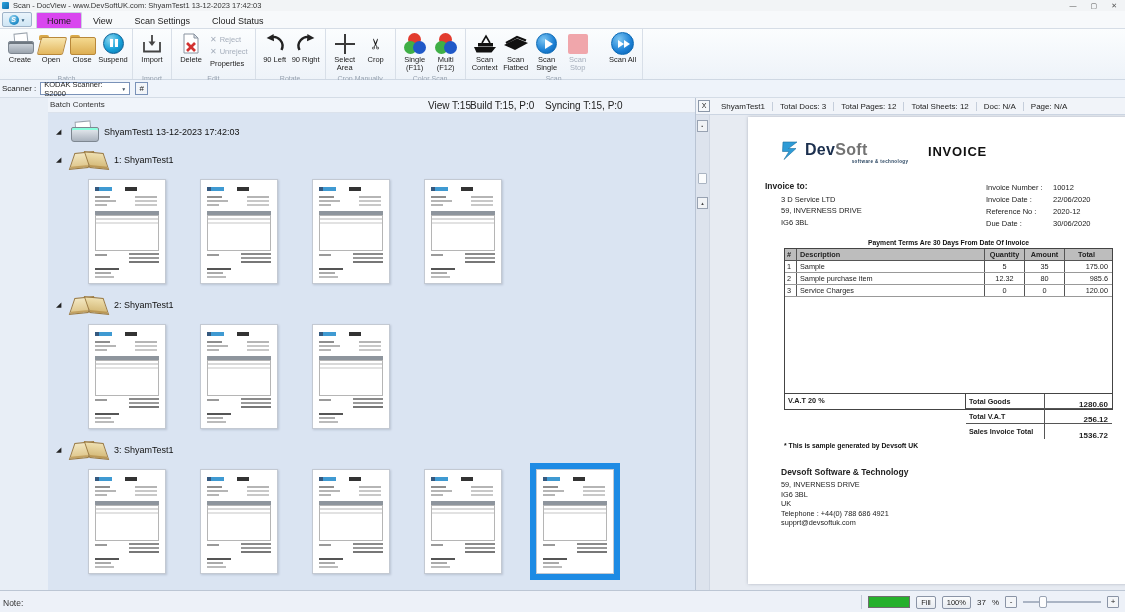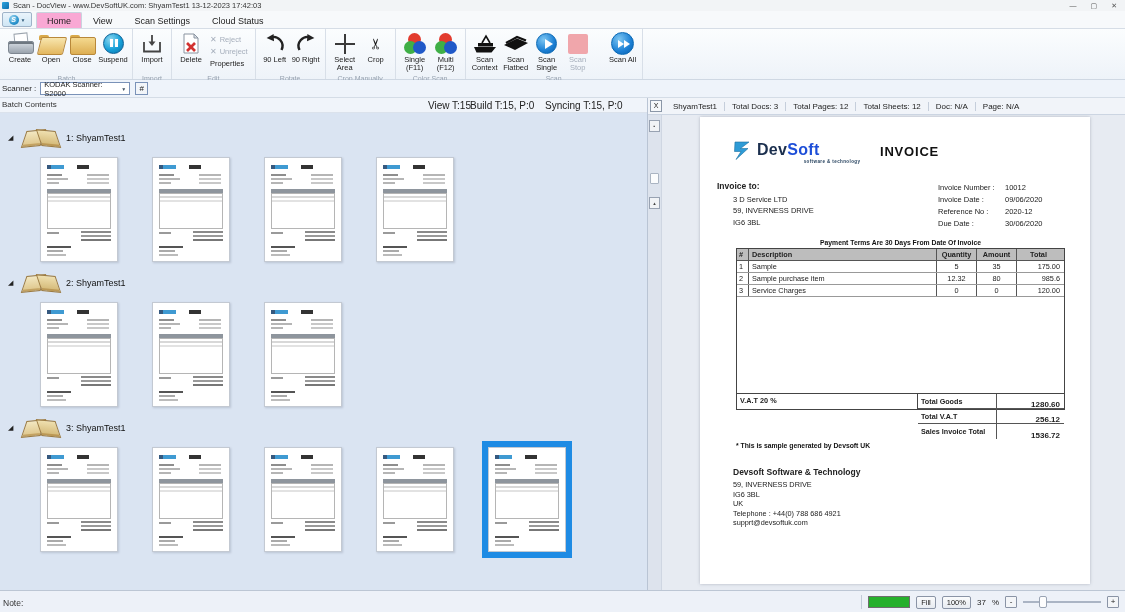--- a/index.html
+++ b/index.html
@@ -13,21 +13,21 @@
   .titlebar .ttl { flex:1; white-space:nowrap; overflow:hidden; }
   .winbtns { display:flex; gap:14px; padding-right:6px; color:#555; }
   .winbtns span { font-size:7px; line-height:9px; cursor:default; }
 
   
   .tabrow { height:18px; background:#f7f9fb; border-bottom:1px solid #d6dde6; display:flex; align-items:flex-end; padding-left:2px; }
   .appmenu { width:30px; height:15px; margin:0 4px 1px 0; border:1px solid #9fb3c8; border-radius:2px; background:linear-gradient(#eaf4fb,#cfe6f5); display:flex; align-items:center; justify-content:center; gap:2px; }
   .appmenu .logo-dot { width:10px; height:10px; border-radius:50%; background:radial-gradient(circle at 35% 30%,#9fd8f2,#2a93cc 60%,#0f6fae); color:#fff; font-size:7px; font-weight:bold; font-style:italic; text-align:center; line-height:10px; }
   .appmenu .car { font-size:5px; color:#35607f; }
   .tab { font-size:9px; padding:3px 10px 2px; color:#1b1b1b; border:1px solid transparent; border-bottom:none; }
-  .tab.active { background:#f9a8d4; border-color:#c9d3de; border-radius:2px 2px 0 0; }
+  .tab.active { background:#d946ef; border-color:#c9d3de; border-radius:2px 2px 0 0; }
 
   
   .ribbon { height:51px; background:linear-gradient(#fbfdfe,#eef3f9); border-bottom:1px solid #cfd8e3; display:flex; align-items:stretch; padding-left:1px; }
   .rgroup { display:flex; flex-direction:column; border-right:1px solid #d8dfe8; padding:2px 4px 0; }
   .rbtns { display:flex; flex:1; align-items:flex-start; gap:1px; }
   .rbtn { width:30px; min-height:44px; display:flex; flex-direction:column; align-items:center; text-align:center; font-size:7.5px; line-height:8px; color:#1b1b1b; padding-top:1px; cursor:default; }
   .rbtn .ric { height:23px; display:flex; align-items:center; justify-content:center; margin-bottom:1px; }
   .rgrouplabel { font-size:7px; color:#97a2b0; text-align:center; height:9px; }
   .rbtn.disabled, .ritem.disabled { color:#a6afbc; }
   .rcol { display:flex; flex-direction:column; justify-content:center; gap:1px; padding-top:3px; }
@@ -64,21 +64,21 @@
 
   
   .scanrow { position:relative; height:18px; background:#eef3fa; border-bottom:1px solid #d4dce6; font-size:8px; display:flex; align-items:center; }
   .scanrow .lbl { margin-left:2px; color:#222; }
   .scandrop { margin-left:4px; width:90px; height:13px; background:#fff; border:1px solid #7a92b8; display:flex; align-items:center; justify-content:space-between; padding:0 3px; font-size:7.5px; }
   .scandrop .car { font-size:5px; color:#456; }
   .hashbtn { margin-left:5px; width:13px; height:13px; border:1px solid #7a92b8; background:#f2f5f9; font-size:8px; text-align:center; line-height:11px; }
   .scanstat { position:absolute; top:20px; font-size:10px; color:#222; }
 
   
-  .main { display:flex; height:492px; }
+  .main { display:flex; height:492px;padding-left:48px; }
   .leftcol { width:648px; display:flex; flex-direction:column; border-right:1px solid #b9c4d4; }
   .left-header { height:15px; background:#f0f4fa; font-size:8px; color:#333; padding:2px 0 0 2px; border-bottom:1px solid #dbe2ec; }
   .tree { flex:1; background:#dae4f2; position:relative; overflow:hidden; padding-top:8px; }
 
   .treenode { display:flex; align-items:center; gap:5px; margin-left:8px; height:22px; }
   .treenode .expander { font-size:7px; color:#222; width:8px; }
   .treenode .nlabel { font-size:9px; color:#111; }
   .ic-scanner-sm { position:relative; width:30px; height:22px; flex:none; }
   .ic-scanner-sm::before { content:""; position:absolute; left:6px; top:0; width:14px; height:10px; background:#fff; border:1px solid #98a2ae; transform:rotate(-5deg); }
   .ic-scanner-sm::after { content:""; position:absolute; left:2px; bottom:1px; width:26px; height:13px; background:linear-gradient(#e8ecf1,#aab3be); border:1px solid #7e8791; border-radius:2px 2px 3px 3px; box-shadow:inset 0 2px 0 #8fd; }
@@ -122,21 +122,21 @@
   .sbtn { position:absolute; left:1px; width:11px; height:12px; border:1px solid #98a2b2; background:#f1f3f6; font-size:5px; color:#444; text-align:center; line-height:11px; }
   .sthumb { position:absolute; left:2px; top:58px; width:9px; height:11px; background:#fbfcfd; border:1px solid #aab4c2; border-radius:1px; }
   .preview { flex:1; background:#e7ebf2; position:relative; overflow:hidden; }
 
   
   .page { position:absolute; left:38px; top:2px; width:390px; height:467px; background:#fff; box-shadow:0 0 3px rgba(80,90,110,.35); }
   .page div { position:absolute; }
   .inv-logo { left:33px; top:24px; width:200px; height:24px; display:flex; align-items:flex-start; }
   .inv-logo svg { flex:none; }
   .inv-logotxt { position:static !important; font-size:16px; font-weight:bold; line-height:18px; margin-left:2px; letter-spacing:.3px; }
-  .inv-logotxt .dev { color:#1b2f4e;margin-top:38px; } .inv-logotxt .soft { color:#1d4ed8; }
+  .inv-logotxt .dev { color:#1b2f4e;margin-top:38px; } .inv-logotxt .soft { color:#737373; }
   .inv-tagline { left:92px; top:42px; width:80px; font-size:4.5px; color:#26425e; font-weight:bold; letter-spacing:.4px; text-align:center; }
   .inv-title { left:180px; top:27px; font-size:13px; font-weight:bold; letter-spacing:.8px; color:#111; }
   .billto-label { left:17px; top:64px; font-size:8.5px; font-weight:bold; }
   .billto-lines { left:33px; top:77px; font-size:7.5px; line-height:11.3px; color:#222; }
   .meta-labels { left:238px; top:65px; font-size:7.5px; line-height:12px; color:#222; }
   .meta-values { left:305px; top:65px; font-size:7.5px; line-height:12px; color:#222; }
   .payterms { left:36px; top:122px; width:329px; text-align:center; font-size:6.8px; font-weight:bold; color:#111; }
   .inv-table { left:36px; top:131px; width:329px; border:1px solid #444; }
   .inv-table div { position:static; }
   .trow { display:flex; height:12px; font-size:7.3px; align-items:center; border-bottom:1px solid #999; }
@@ -394,20 +394,25 @@
     <div class="hashbtn">#</div>
     <span class="scanstat" style="left:428px">View T:15</span>
     <span class="scanstat" style="left:470px">Build T:15, P:0</span>
     <span class="scanstat" style="left:545px">Syncing T:15, P:0</span>
   </div>
 
   <div class="main">
     <div class="leftcol">
       <div class="left-header">Batch Contents</div>
       <div class="tree">
+        <div class="treenode">
+          <span class="expander">◢</span>
+          <span class="ic-scanner-sm"></span>
+          <span class="nlabel">ShyamTest1 13-12-2023 17:42:03</span>
+        </div>
 
         <div class="treenode" style="margin-top:6px">
           <span class="expander">◢</span>
           <span class="ic-book"></span>
           <span class="nlabel">1: ShyamTest1</span>
         </div>
         <div class="thumbrow">
             <div class="thumb">
     <div class="mini">
       <div class="m-logo"></div>
@@ -742,21 +747,21 @@
             </div>
 
             <div class="meta-labels">
               <div style="position:static">Invoice Number :</div>
               <div style="position:static">Invoice Date :</div>
               <div style="position:static">Reference No :</div>
               <div style="position:static">Due Date :</div>
             </div>
             <div class="meta-values">
               <div style="position:static">10012</div>
-              <div style="position:static">09/06/2020</div>
+              <div style="position:static">22/06/2020</div>
               <div style="position:static">2020-12</div>
               <div style="position:static">30/06/2020</div>
             </div>
 
             <div class="payterms">Payment Terms Are 30 Days From Date Of Invoice</div>
 
             <div class="inv-table">
               <div class="trow head">
                 <div class="c-num">#</div>
                 <div class="c-desc">Description</div>

